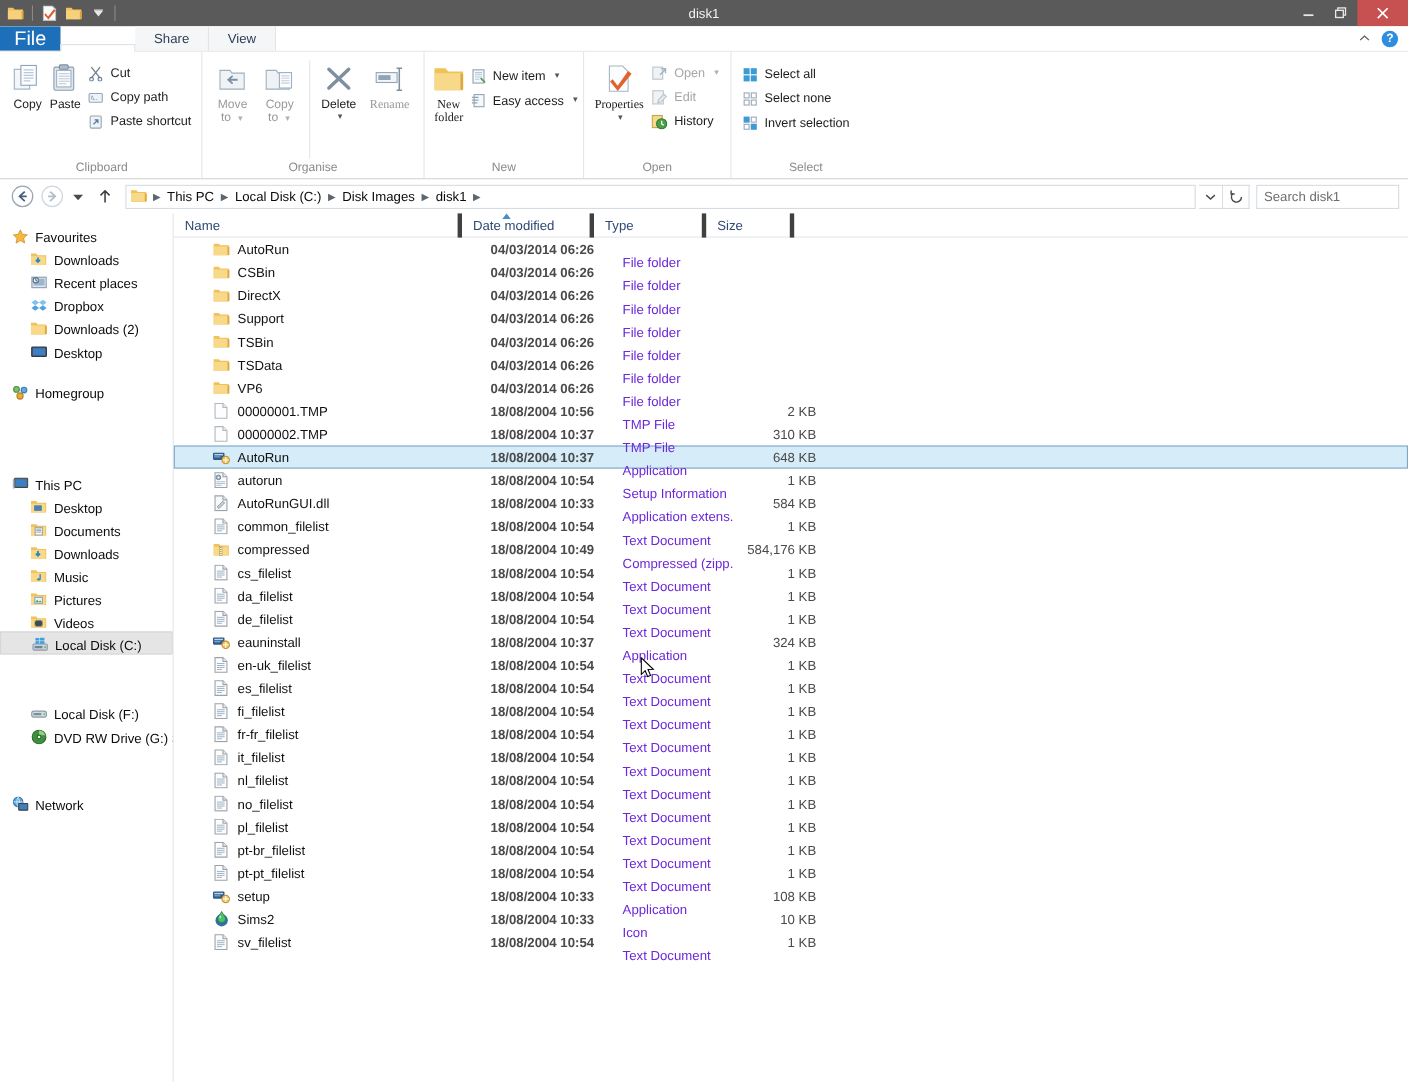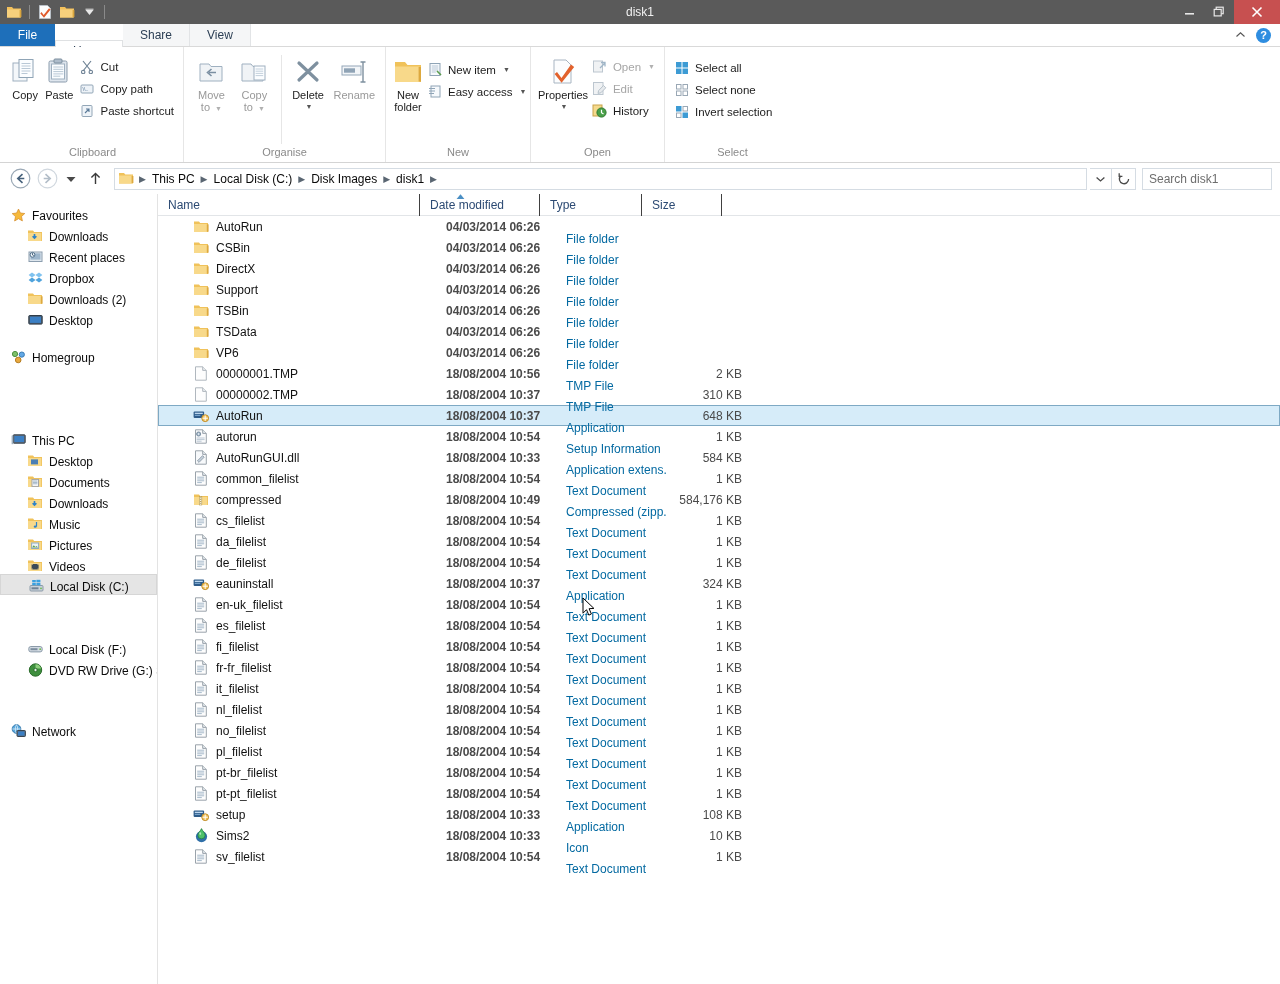--- a/index.html
+++ b/index.html
@@ -30,21 +30,21 @@
   .wc svg { display: block; }
 
   
   .tabstrip {
     height: 23px; background: #ffffff; display: flex; align-items: stretch;
     position: relative; border-bottom: 1px solid #d9d9d9;
   }
   .tab-file {
     background: #1e6fba; color: #fff; width: 55px;
     display: flex; align-items: center; justify-content: center;
-    font-size: 12px;
+    font-size: 18px;
   }
   .tab {
     padding: 0 17px; display: flex; align-items: center;
     font-size: 12px; color: #2b3e54; background: #f5f6f7;
     border-right: 1px solid #e2e4e6;
   }
   .tab.active { background: #ffffff; border-top: 1px solid #dfe1e3; border-left: 1px solid #dfe1e3; border-right: 1px solid #dfe1e3; border-bottom: 1px solid #fff; position: relative; top: 16px; }
   .tab-filler { flex: 1; background: #ffffff; }
   .tab-right { display: flex; align-items: center; gap: 10px; padding-right: 9px; background: #fff; }
   .help-q {
@@ -60,21 +60,21 @@
   }
   .rgroup { display: flex; flex-direction: column; border-right: 1px solid #e6e6e6; }
   .rgroup-body { flex: 1; display: flex; align-items: flex-start; padding: 4px 6px 0 6px; }
   .rgroup-label { text-align: center; font-size: 11px; color: #8a8a8a; padding-bottom: 4px; }
 
   .bigbtn {
     width: 52px; display: flex; flex-direction: column; align-items: center;
     padding-top: 4px; font-size: 11px; color: #1c1c1c; text-align: center; line-height: 12px;
   }
   .bigbtn .gl { height: 34px; display: flex; align-items: center; justify-content: center; }
-  .bigbtn.w60 { width: 60px; }
+  .bigbtn.w60 { width: 60px; font-family: Liberation Serif, serif; }
   .bigbtn.dim { color: #999; }
 
   .smallcol { display: flex; flex-direction: column; padding-top: 5px; gap: 1px; }
   .smallbtn {
     display: flex; align-items: center; gap: 5px; font-size: 11.5px;
     color: #1c1c1c; height: 21px; padding: 0 3px; white-space: nowrap;
   }
   .smallbtn.dim { color: #a6a6a6; }
   .smallbtn .gl { width: 16px; height: 16px; display: flex; align-items: center; justify-content: center; }
   .caret-dn { font-size: 7px; color: #555; margin-left: 2px; }
@@ -120,38 +120,38 @@
   .navitem .ico { width: 16px; height: 16px; display: flex; align-items: center; justify-content: center; flex: none; }
   .navgap { height: 16px; }
 
   .listpane { flex: 1; background: #fff; position: relative; }
 
   .colhead {
     height: 22px; display: flex; align-items: center;
     border-bottom: 1px solid #e2e5e8; font-size: 12px; color: #2c4a73;
     position: relative;
   }
-  .colhead .ch { padding-left: 10px; border-right: 1px solid #404040; height: 22px; display: flex; align-items: center; }
+  .colhead .ch { padding-left: 10px; border-right: 4px solid #404040; height: 22px; display: flex; align-items: center; }
   .ch-name { width: 262px; }
   .ch-date { width: 120px; }
   .ch-type { width: 102px; }
   .ch-size { width: 80px; }
   .sortarrow { position: absolute; left: 296px; top: -5px; }
 
   .filerow {
     height: 21px; display: flex; align-items: center; font-size: 12px;
     color: #111; border: 1px solid transparent;
   }
   .filerow.sel {
     background: #d6ecf9; border: 1px solid #7ea9c4;
   }
   .fr-name { width: 262px; display: flex; align-items: center; gap: 7px; padding-left: 10px; overflow: hidden; white-space: nowrap; margin-left: 24px; }
   .fr-name .ico { width: 16px; height: 16px; display: flex; align-items: center; justify-content: center; flex: none; }
   .fr-date { width: 120px; color: #4a4a4a; padding-left: 1px; font-weight: bold; }
-  .fr-type { width: 102px; color: #0369a1; padding-left: 1px; overflow: hidden; white-space: nowrap; margin-top: 24px; }
+  .fr-type { width: 102px; color: #6d28d9; padding-left: 1px; overflow: hidden; white-space: nowrap; margin-top: 24px; }
   .fr-size { width: 80px; color: #4a4a4a; text-align: right; padding-right: 5px; }
 
   .cursor { position: absolute; left: 424px; top: 403px; pointer-events: none; z-index: 50; }
 </style>
 </head>
 <body>
 
 <div class="titlebar">
   <div class="qat">
     <span class="qat-ico">

